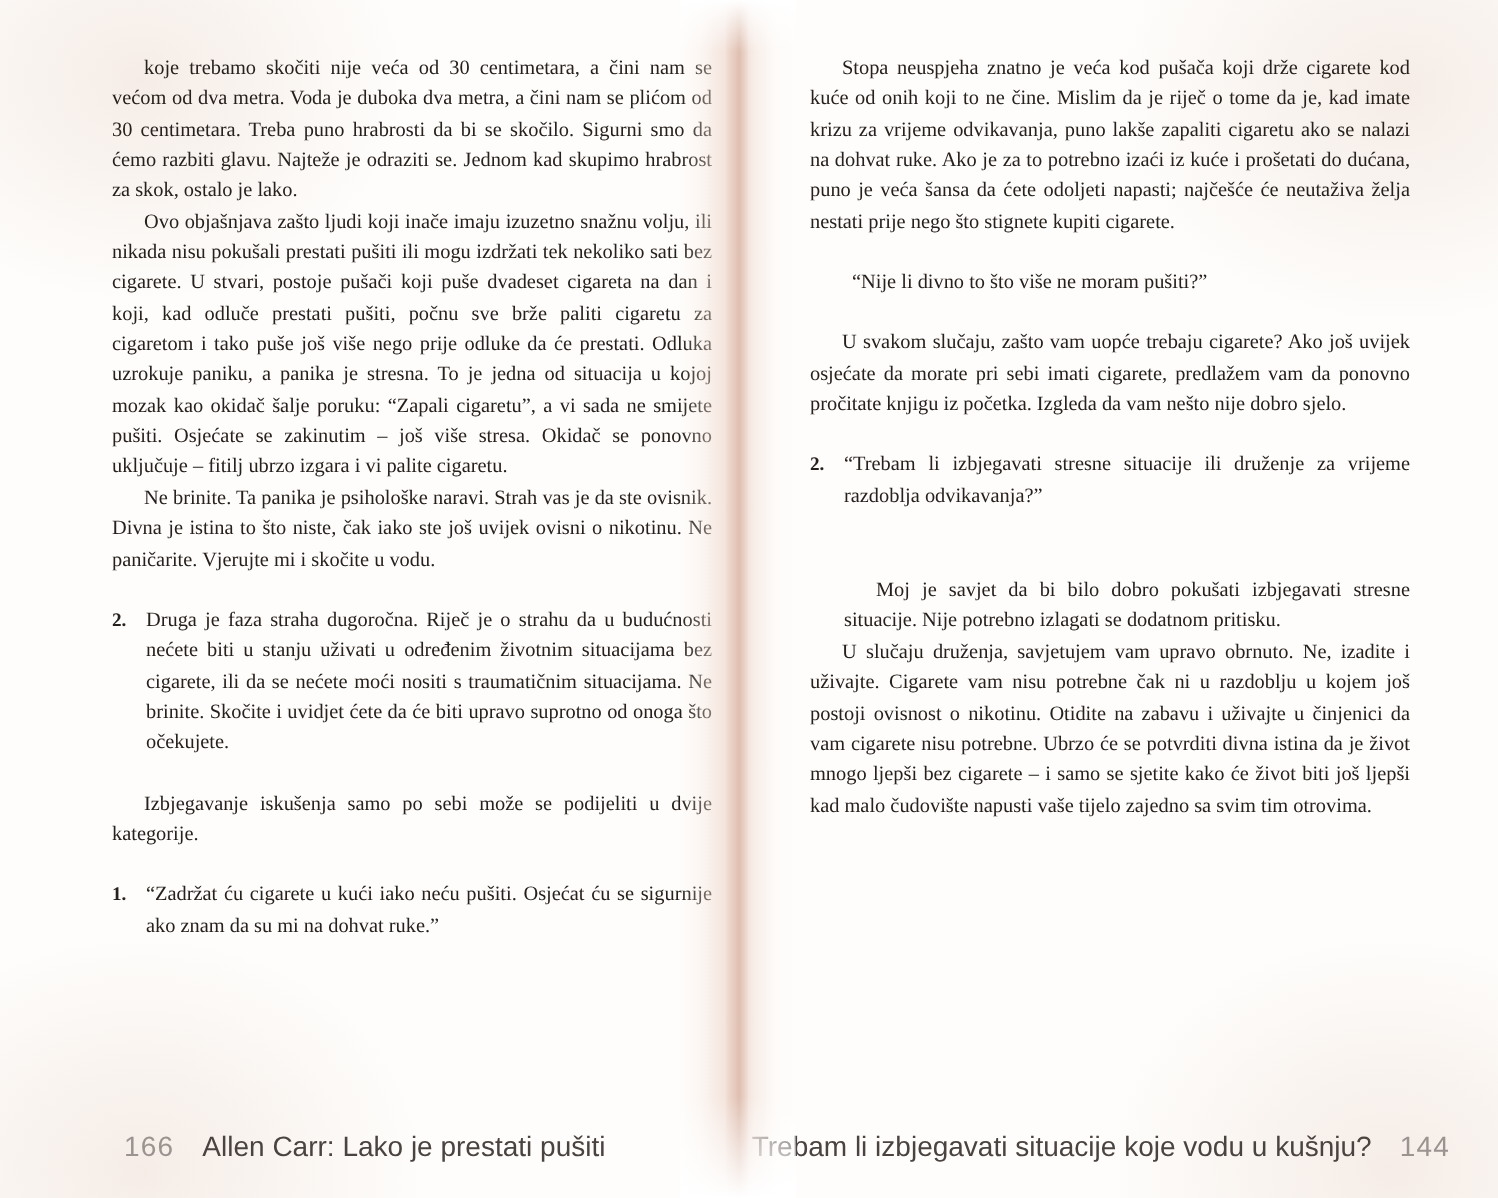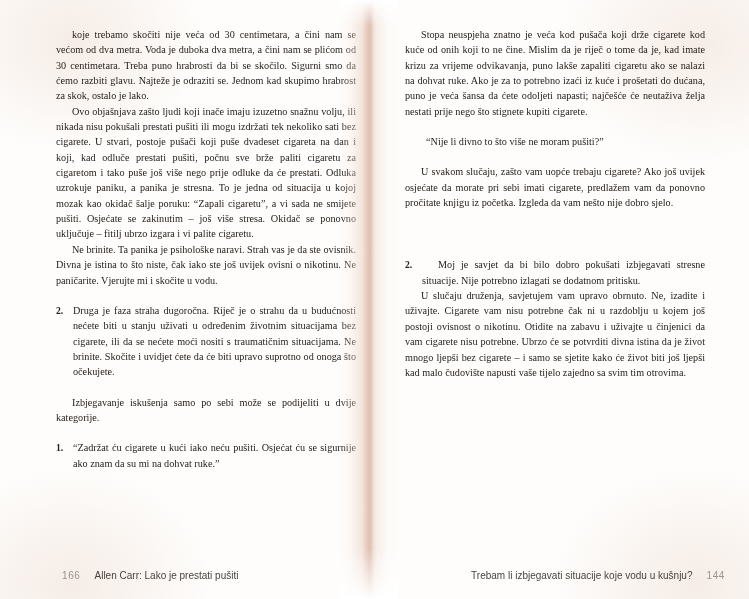--- a/index.html
+++ b/index.html
@@ -144,21 +144,21 @@
     margin: 0;
     text-indent: 0;
     padding-left: 5px;
   }
 
   
   .footer {
     position: absolute;
     bottom: 18px;
     font-family: "Liberation Sans", "DejaVu Sans", sans-serif;
-    font-size: 10px;
+    font-size: 14px;
     color: #4a4340;
     white-space: nowrap;
   }
   .footer .folio {
     color: #9b9390;
     letter-spacing: 0.6px;
   }
   .footer.left-footer  { left: 62px; }
   .footer.right-footer { right: 24px; }
   .footer .title { margin: 0 0 0 14px; }
@@ -222,20 +222,21 @@
       <p class="para quoteblock">“Nije li divno to što više ne moram pušiti?”</p>
 
       <div class="spacer-m"></div>
 
       <p class="para">U svakom slučaju, zašto vam uopće trebaju cigarete? Ako još uvijek osjećate da morate pri sebi imati cigarete, predlažem vam da ponovno pročitate knjigu iz početka. Izgleda da vam nešto nije dobro sjelo.</p>
 
       <div class="spacer-m"></div>
 
       <div class="listitem">
         <span class="marker">2.</span>
+        <span>“Trebam li izbjegavati stresne situacije ili druženje za vrijeme razdoblja odvikavanja?”</span>
         <span class="runon">Moj je savjet da bi bilo dobro pokušati izbjegavati stresne situacije. Nije potrebno izlagati se dodatnom pritisku.</span>
       </div>
 
       <p class="para">U slučaju druženja, savjetujem vam upravo obrnuto. Ne, izadite i uživajte. Cigarete vam nisu potrebne čak ni u razdoblju u kojem još postoji ovisnost o nikotinu. Otidite na zabavu i uživajte u činjenici da vam cigarete nisu potrebne. Ubrzo će se potvrditi divna istina da je život mnogo ljepši bez cigarete – i samo se sjetite kako će život biti još ljepši kad malo čudovište napusti vaše tijelo zajedno sa svim tim otrovima.</p>
 
     </div>
 
     <div class="footer right-footer">
       <span class="title pre">Trebam li izbjegavati situacije koje vodu u kušnju?</span><span class="folio">144</span>
     </div>

